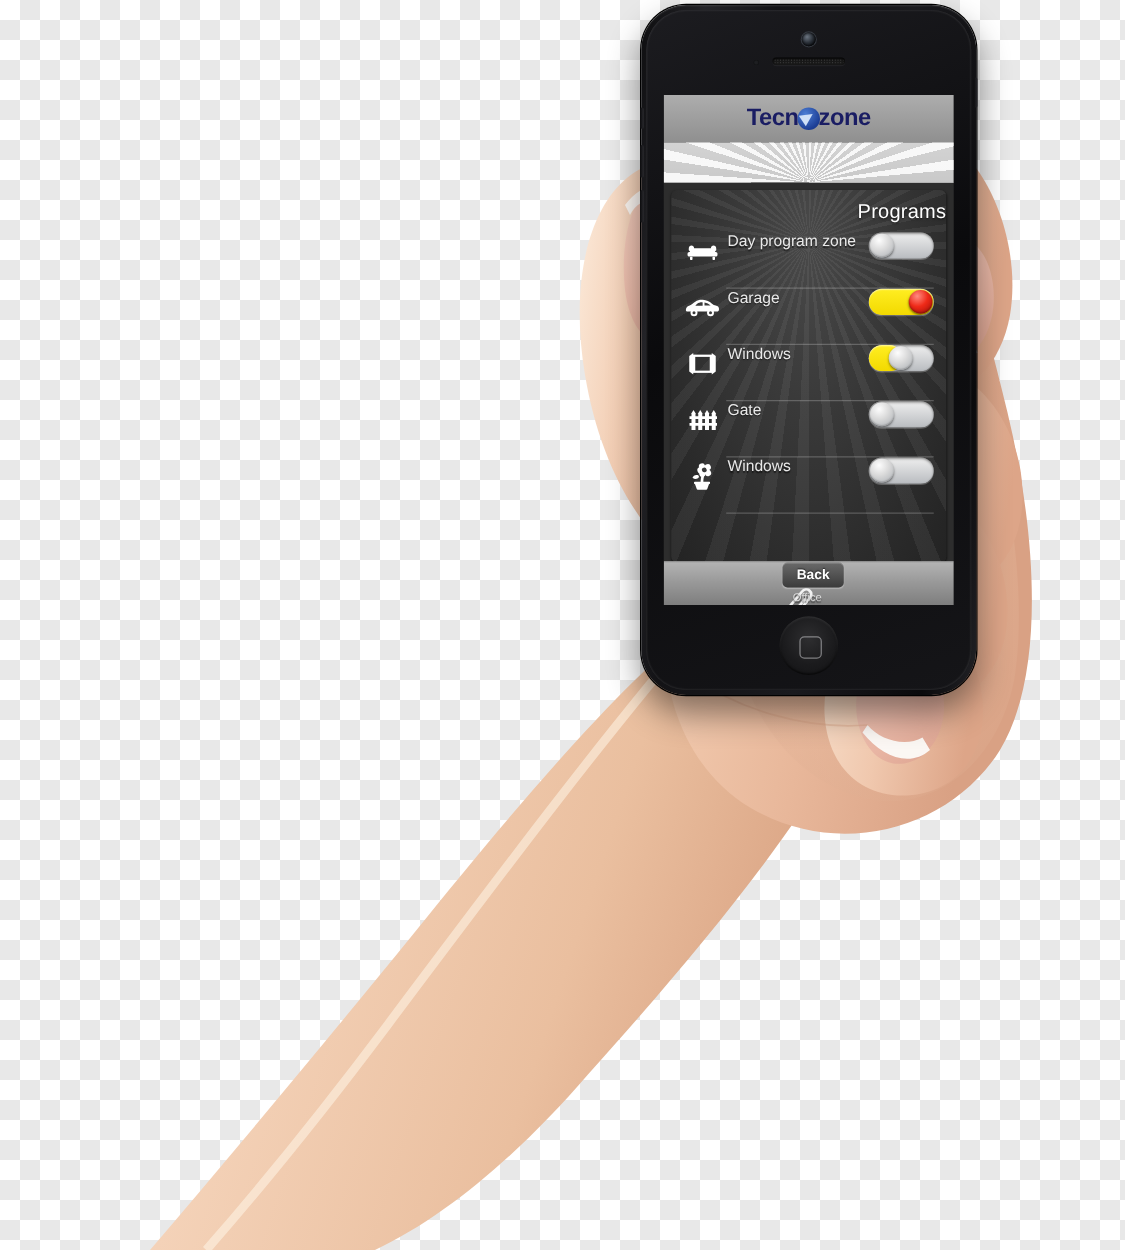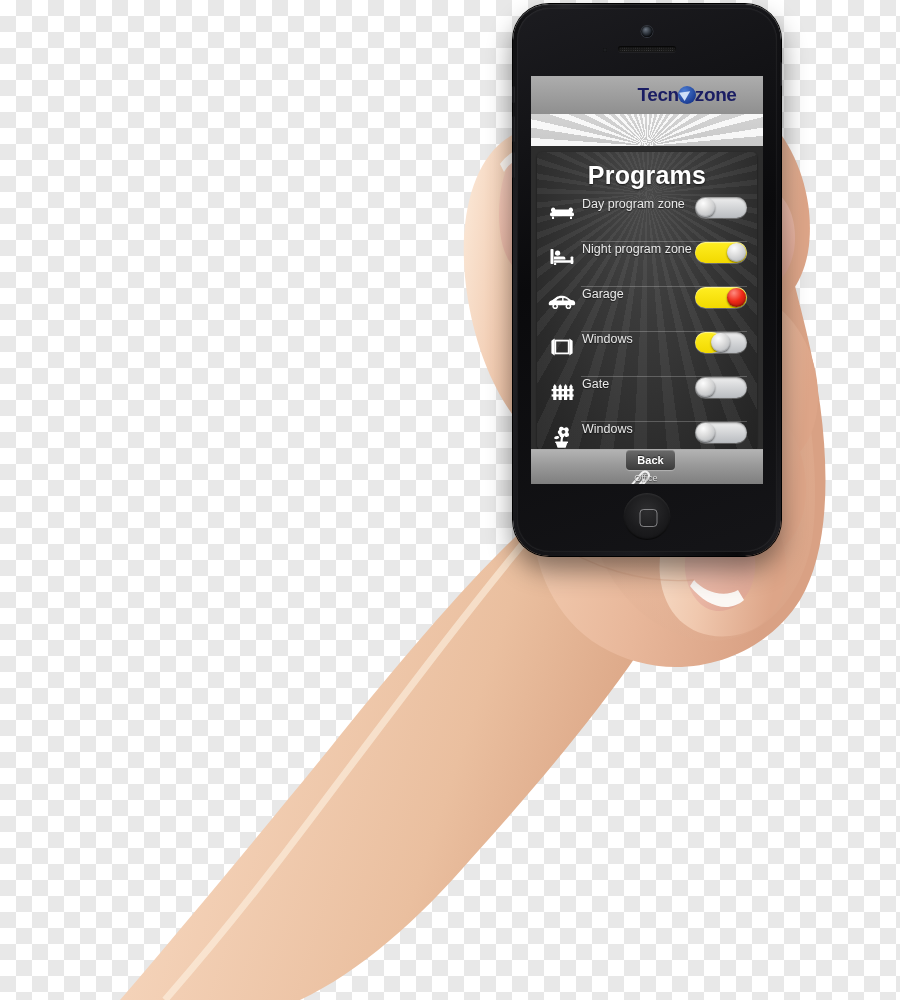--- a/index.html
+++ b/index.html
@@ -74,21 +74,21 @@
   
   #screen{
     position:absolute;left:18px;top:72px;width:232px;height:408px;
     background:#2d2d2d;overflow:hidden;
   }
 
   
   .brand-bar{
     height:38px;width:100%;
     background:linear-gradient(180deg,#adadad 0%,#9e9e9e 50%,#8f8f8f 100%);
-    display:flex;align-items:center;justify-content:center;padding-left:40px;
+    display:flex;align-items:center;justify-content:center;
   }
   .brand-logo{
     display:flex;align-items:center;
     font-size:19px;font-weight:bold;color:#1a1d63;letter-spacing:-.4px;
     font-family:"Liberation Sans", sans-serif;
   }
   .brand-mark{
     width:18px;height:18px;border-radius:50%;
     background:radial-gradient(circle at 35% 30%,#4d7fd6,#1d3f96 70%,#16307a);
     display:inline-block;position:relative;margin:0 -1px;
@@ -116,21 +116,21 @@
   .panel{
     position:absolute;left:6px;top:76px;right:6px;bottom:34px;
     border-radius:5px;overflow:hidden;
     background:
       repeating-conic-gradient(from 0deg at 50% 14%,
         rgba(255,255,255,.055) 0deg 3deg, rgba(255,255,255,0) 3deg 7.5deg),
       radial-gradient(ellipse at 50% 14%, #4a4a4a 0%, #3a3a3a 35%, #2b2b2b 75%, #232323 100%);
     box-shadow:0 1px 2px rgba(0,0,0,.6);
   }
   .panel-title{
-    text-align:center;color:#fff;font-size:25px;font-weight:bold;
+    text-align:right;color:#fff;font-size:16px;font-weight:normal;
     padding:9px 0 7px;letter-spacing:.2px;
     text-shadow:0 1px 2px rgba(0,0,0,.7);
   }
   .rows{padding:0 2px;}
   .row{
     display:flex;align-items:flex-start;height:45px;position:relative;padding:0 8px 0 6px;
   }
   .row::after{
     content:"";position:absolute;left:42px;right:8px;bottom:0;height:1px;
     background:rgba(255,255,255,.22);
@@ -312,37 +312,20 @@
               <rect fill="#fff" x="21" y="13.4" width="2" height="2.6" rx=".6"></rect>
             </svg>
           </span>
           <span class="row-label">Day program zone</span>
           <span class="switch">
             <span class="fill" style="width:0%"></span>
             <span class="knob" style="left:1px"></span>
           </span>
         </div>
 
-        <div class="row">
-          <span class="row-icon">
-            <svg width="26" height="20" viewBox="0 0 26 20">
-              <rect fill="#fff" x="1.5" y="2" width="3" height="15" rx=".8"></rect>
-              <circle fill="#fff" cx="8.6" cy="6.2" r="2.6"></circle>
-              <path fill="#fff" d="M5 9.6h9.5c1.1 0 1.9.8 1.9 1.9v1.1H5V9.6z"></path>
-              <rect fill="#fff" x="4.8" y="13.2" width="19.5" height="2.6" rx=".7"></rect>
-              <rect fill="#fff" x="21.6" y="9.4" width="2.7" height="7.6" rx=".8"></rect>
-              <rect fill="#fff" x="5" y="15.9" width="2.2" height="2.1" rx=".5"></rect>
-            </svg>
-          </span>
-          <span class="row-label">Night program zone</span>
-          <span class="switch">
-            <span class="fill" style="width:100%"></span>
-            <span class="knob" style="left:32px"></span>
-          </span>
-        </div>
 
         <div class="row">
           <span class="row-icon">
             <svg width="28" height="16" viewBox="0 0 28 16">
               <path fill="#fff" d="M2 11.2c-.9 0-1.4-.6-1.3-1.5.2-1.6 1-2.6 2.6-3.1C5 6 6.6 4.4 8.2 3.3 10 2.1 12 1.6 14.3 1.8c2.8.2 5.2 1.3 7.3 3.1.9.8 1.9 1.2 3 1.4 1.6.3 2.5 1.2 2.6 2.6.1 1.5-.5 2.3-2 2.3H2z"></path>
               <path fill="#3a3a3a" d="M9.6 5.1c1.3-.9 2.8-1.3 4.5-1.2v2.6H8.3c.3-.5.8-1 1.3-1.4zM15.6 4c1.9.3 3.5 1.1 4.9 2.4h-4.9V4z"></path>
               <circle fill="#fff" cx="7.2" cy="12.2" r="2.8"></circle>
               <circle fill="#3a3a3a" cx="7.2" cy="12.2" r="1.2"></circle>
               <circle fill="#fff" cx="20.4" cy="12.2" r="2.8"></circle>
               <circle fill="#3a3a3a" cx="20.4" cy="12.2" r="1.2"></circle>

